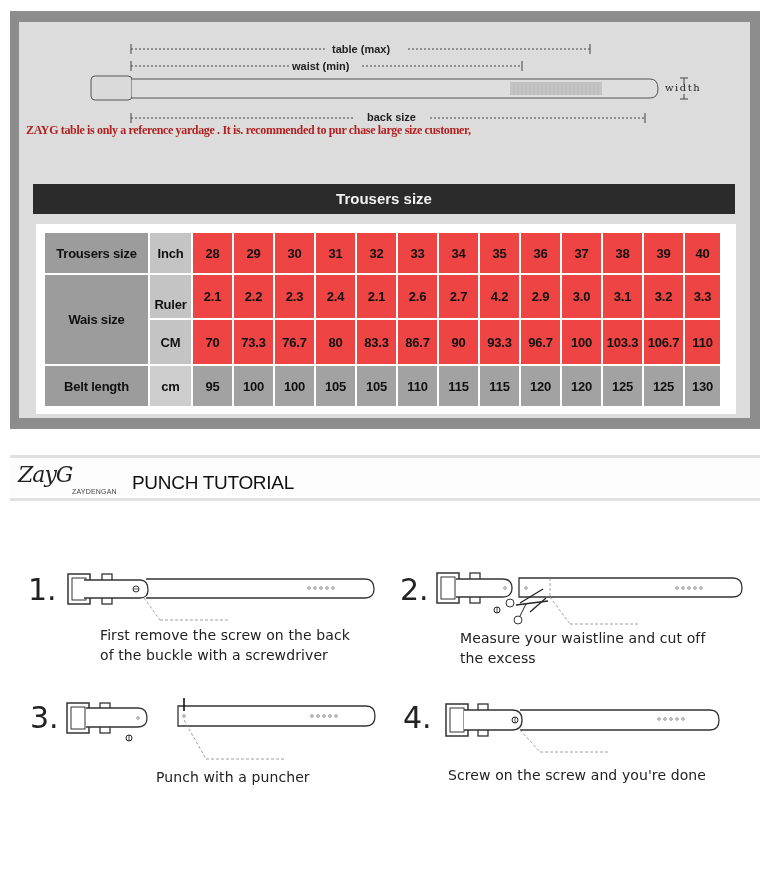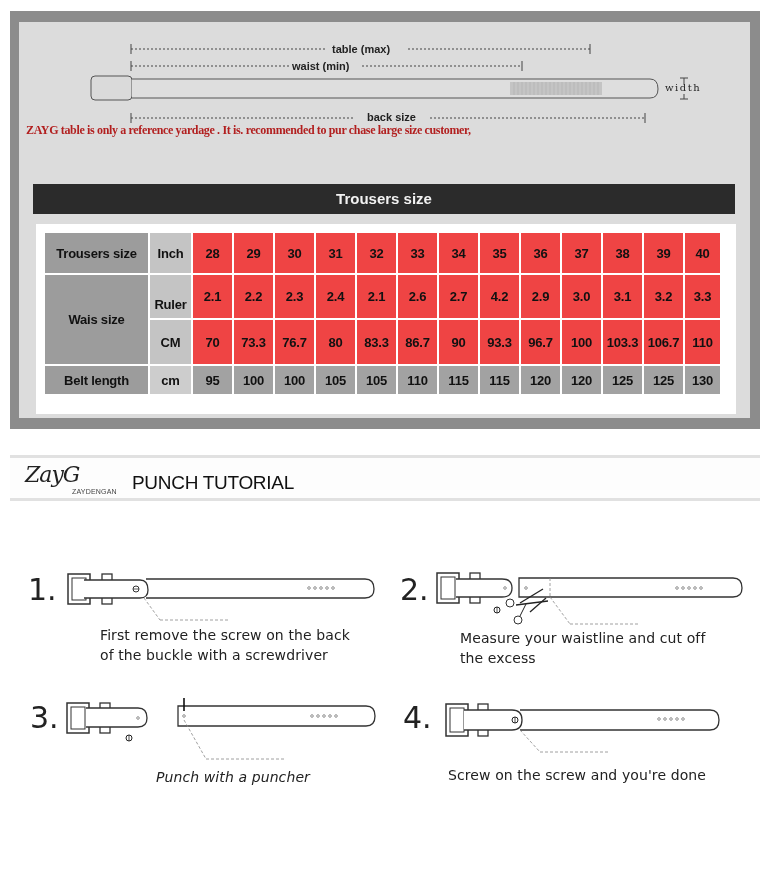--- a/index.html
+++ b/index.html
@@ -49,32 +49,32 @@
   }
   td.hdr { background: #9c9c9c; font-size: 14px; }
   td.big { background: #9c9c9c; font-size: 20px; }
   td.unit { background: #c4c4c4; font-size: 13px; }
   td.cell { background: #ef4444; }
   td.cell-dark { background: #a2a2a2; }
   td.unit-light { background: #cdcdcd; }
   tr.row-inch td { height: 40px; }
   tr.row-ruler td { height: 43px; }
   tr.row-cm td { height: 44px; }
-  tr.row-belt td { height: 28px; }
+  tr.row-belt td { height: 40px; }
   .narrow { letter-spacing: -0.6px; }
 
   
   .tut-header {
     position: absolute; left: 10px; top: 455px; width: 750px; height: 46px;
     background: #fdfdfd;
     border-top: 3px solid #e1e1e1; border-bottom: 3px solid #e1e1e1;
   }
   .logo-script {
     position: absolute; left: 18px; top: 462px; font-family: "DejaVu Serif", serif;
-    font-style: italic; font-size: 22px; color: #222; letter-spacing: -1px; margin-left: 7px;
+    font-style: italic; font-size: 22px; color: #222; letter-spacing: -1px;
   }
   .logo-sub {
     position: absolute; left: 72px; top: 488px; font-family: "Liberation Sans", sans-serif;
     font-size: 7px; color: #444; letter-spacing: 0.2px;
   }
   .tut-title {
     position: absolute; left: 132px; top: 472px; font-family: "Liberation Sans", sans-serif;
     font-size: 19px; color: #111; letter-spacing: -0.3px; text-align: center;
   }
 
@@ -333,21 +333,21 @@
   <g fill="none" stroke="#777" stroke-width="0.8">
     <circle cx="312" cy="716" r="1.3"></circle>
       <circle cx="318" cy="716" r="1.3"></circle>
       <circle cx="324" cy="716" r="1.3"></circle>
       <circle cx="330" cy="716" r="1.3"></circle>
       <circle cx="336" cy="716" r="1.3"></circle>
   </g>
   <line x1="184" y1="720" x2="206" y2="759" stroke="#888" stroke-width="0.8" stroke-dasharray="3,2"></line>
   <line x1="206" y1="759" x2="285" y2="759" stroke="#888" stroke-width="0.8" stroke-dasharray="3,2"></line>
 </svg>
-<div class="step-text" style="left:156px;top:767px;font-style:italic;">
+<div class="step-text" style="left:156px;top:767px;">
   <div>Punch with a puncher</div>
 </div>
 
 <div class="step-num" style="left:403px;top:700px;">4.</div>
 <svg class="art" style="left:0;top:0;" width="770" height="875">
   <rect x="446" y="704" width="22" height="32" fill="none" stroke="#333" stroke-width="1.5"></rect>
   <rect x="450" y="708" width="14" height="24" fill="none" stroke="#333" stroke-width="1"></rect>
   <rect x="478" y="704" width="10" height="32" fill="#fff" stroke="#333" stroke-width="1.3"></rect>
   <path d="M464 710 L512 710 Q522 710 522 720 Q522 730 512 730 L464 730" fill="#fff" stroke="#333" stroke-width="1.3"></path>
   <path d="M520 710 L710 710 Q719 710 719 720 Q719 730 710 730 L520 730" fill="none" stroke="#333" stroke-width="1.3"></path>

